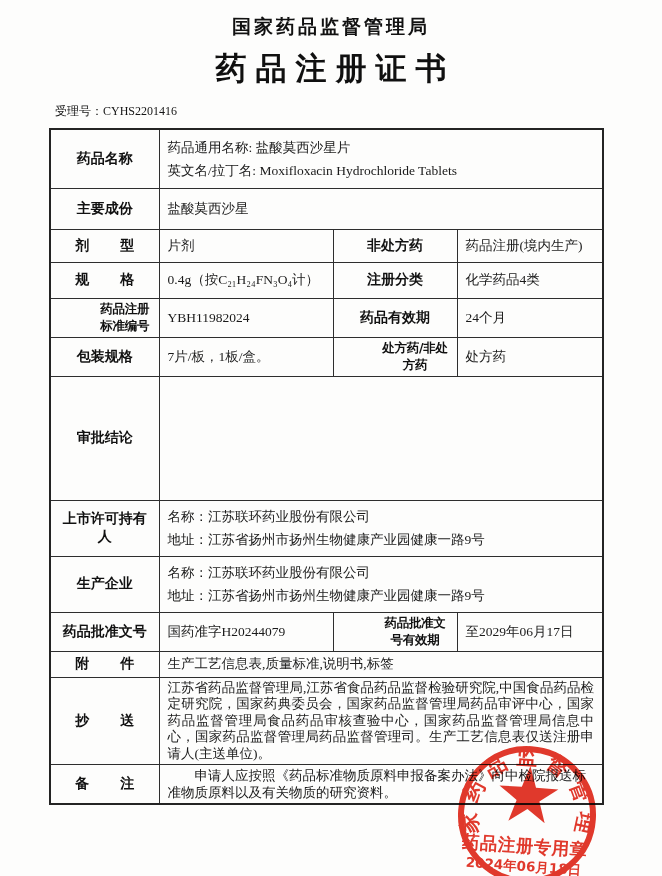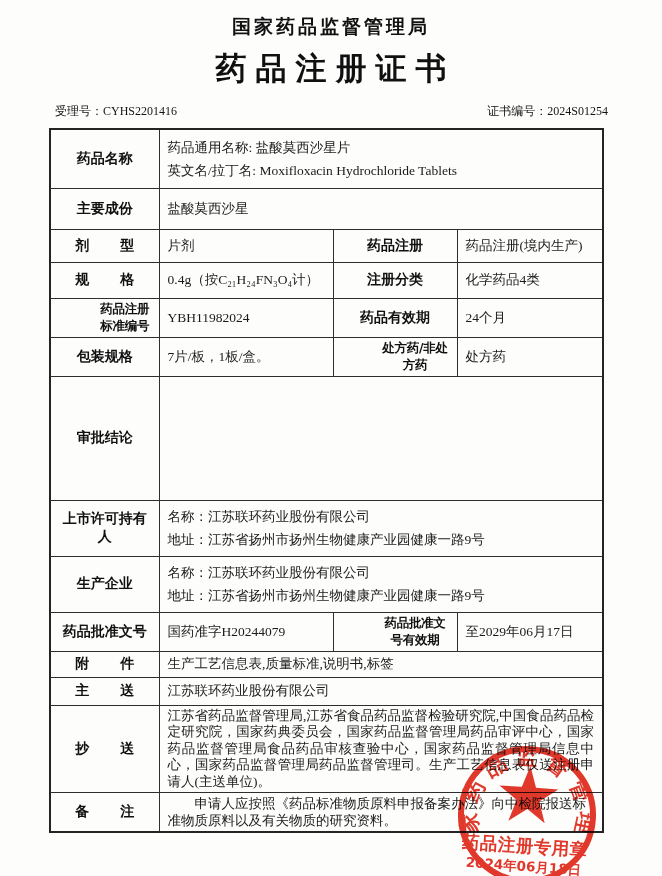--- a/index.html
+++ b/index.html
@@ -57,21 +57,20 @@
   }
 </style>
 </head>
 <body>
 
 <div class="agency-title">国家药品监督管理局</div>
 <div class="doc-title">药品注册证书</div>
 
 <div class="info-line">
   <span><span>受理号：</span><span>CYHS2201416</span></span>
-  <span><span>证书编号：</span><span>2024S01254</span></span>
 </div>
 
 <table class="cert">
   <colgroup>
       <col style="width:109px">
       <col style="width:174px">
       <col style="width:124px">
       <col style="width:146px">
     </colgroup>
 
@@ -85,21 +84,21 @@
   </tr>
 
   <tr style="height:41px">
     <td class="lbl">主要成份</td>
     <td class="val" colspan="3">盐酸莫西沙星</td>
   </tr>
 
   <tr style="height:33px">
     <td class="lbl"><span class="spread2">剂型</span></td>
     <td class="val">片剂</td>
-    <td class="lbl">药品注册</td>
+    <td class="lbl">非处方药</td>
     <td class="val">药品注册(境内生产)</td>
   </tr>
 
   <tr style="height:36px">
     <td class="lbl"><span class="spread2">规格</span></td>
     <td class="val">0.4g（按C₂₁H₂₄FN₃O₄计）</td>
     <td class="lbl">注册分类</td>
     <td class="val">化学药品4类</td>
   </tr>
 
@@ -143,24 +142,20 @@
     <td class="val">国药准字H20244079</td>
     <td class="lbl tight">药品批准文号有效期</td>
     <td class="val">至2029年06月17日</td>
   </tr>
 
   <tr style="height:26px">
     <td class="lbl"><span class="spread2">附件</span></td>
     <td class="val" colspan="3">生产工艺信息表,质量标准,说明书,标签</td>
   </tr>
 
-  <tr style="height:28px">
-    <td class="lbl"><span class="spread2">主送</span></td>
-    <td class="val" colspan="3">江苏联环药业股份有限公司</td>
-  </tr>
 
   <tr style="height:68px">
     <td class="lbl"><span class="spread2">抄送</span></td>
     <td class="longtext" colspan="3">江苏省药品监督管理局,江苏省食品药品监督检验研究院,中国食品药品检定研究院，国家药典委员会，国家药品监督管理局药品审评中心，国家药品监督管理局食品药品审核查验中心，国家药品监督管理局信息中心，国家药品监督管理局药品监督管理司。生产工艺信息表仅送注册申请人(主送单位)。</td>
   </tr>
 
   <tr style="height:29px">
     <td class="lbl"><span class="spread2">备注</span></td>
     <td class="remark" colspan="3">
           <span class="indent">申请人应按照《药品标准物质原料申报备案办法》向中检院报送标准物质原料以及有关物质的研究资料。</span>

